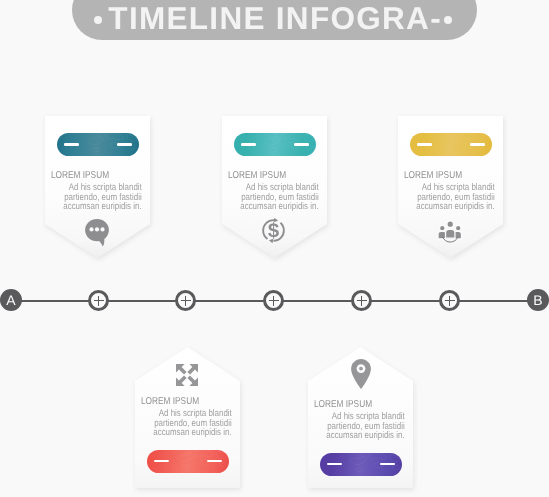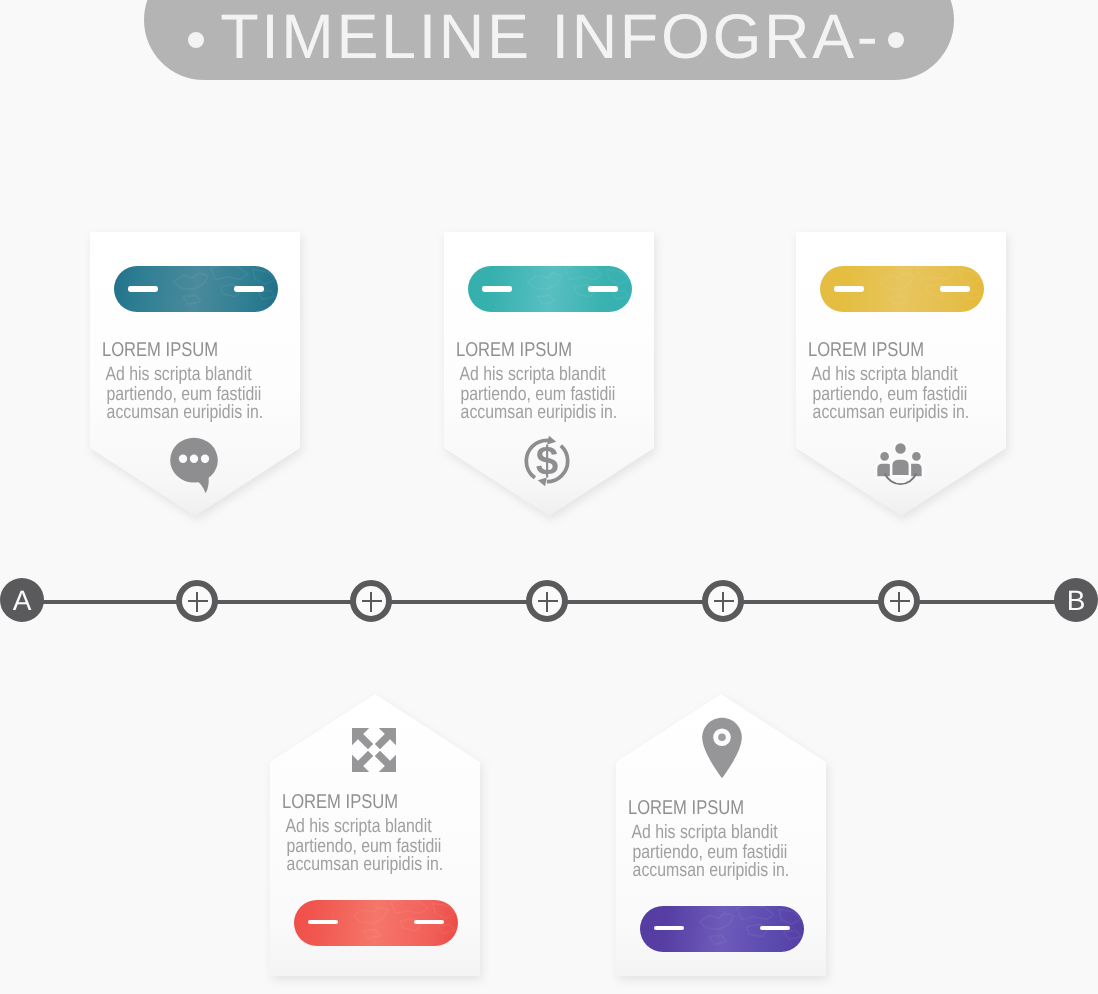--- a/index.html
+++ b/index.html
@@ -5,21 +5,21 @@
   html,body{margin:0;padding:0;}
   body{width:549px;height:497px;background:#f9f9f9;font-family:"Liberation Sans",sans-serif;
        overflow:hidden;position:relative;-webkit-font-smoothing:antialiased;
        text-rendering:geometricPrecision;}
   .stage{position:absolute;left:0;top:0;width:549px;height:497px;}
 
   
   .title-pill{position:absolute;left:72px;top:-20px;width:405px;height:60px;border-radius:30px;
     background:#b4b4b4;}
   .title-text{position:absolute;left:0;right:0;top:22px;height:32px;color:#f3f3f3;font-size:31.5px;
-    letter-spacing:1.3px;font-weight:400;line-height:32px;text-align:center;text-indent:1.3px;}
+    letter-spacing:1.3px;font-weight:700;line-height:32px;text-align:center;text-indent:1.3px;}
   .title-dot{position:absolute;width:8px;height:8px;border-radius:50%;background:#f3f3f3;top:36px;}
   .title-dot.l{left:22px;}
   .title-dot.r{left:372px;}
 
   
   .axis{position:absolute;left:10px;top:300px;width:528px;height:1.6px;background:#5a5a5c;}
   .endcap{position:absolute;width:22px;height:22px;border-radius:50%;background:#5a5a5c;
     display:flex;align-items:center;justify-content:center;color:#fafafa;font-size:14px;
     line-height:1;font-weight:400;}
   .node{position:absolute;width:21px;height:21px;border-radius:50%;background:#fafafa;
@@ -32,21 +32,21 @@
   .card{position:absolute;width:105px;height:142px;}
   .shape{position:absolute;left:-6px;top:-5px;width:117px;height:156px;
     filter:drop-shadow(1.5px 2px 2.5px rgba(120,120,130,.16));}
   .content{position:absolute;left:0;top:0;width:105px;}
   .pill{position:relative;height:23px;border-radius:12px;display:flex;align-items:center;
     justify-content:space-between;padding:0 7px;box-sizing:border-box;overflow:hidden;}
   .pill .dash{width:15px;height:2.4px;border-radius:1.2px;background:#ffffff;z-index:2;}
   .ttl{font-size:10px;color:#909092;text-align:left;white-space:nowrap;height:11px;
        line-height:11px;}
   .ttl span{display:inline-block;transform:scaleX(.83);transform-origin:50% 50%;}
-  .txt{font-size:9.6px;color:#a0a0a2;text-align:left;line-height:9.5px;}
+  .txt{font-size:9.6px;color:#a0a0a2;text-align:right;line-height:9.5px;}
   .txt div{white-space:nowrap;}
   .txt span{display:inline-block;transform:scaleX(.825);transform-origin:50% 50%;}
   .ico{display:flex;align-items:center;justify-content:center;}
   .ico svg{shape-rendering:geometricPrecision;}
   .wmap{position:absolute;left:0;top:0;right:0;bottom:0;z-index:1;overflow:hidden;border-radius:12px;}
   .wmap svg{position:absolute;left:26px;top:-5px;width:62px;height:32px;opacity:.05;}
   .p1{background:linear-gradient(96deg,#21728a 0%,#2e7e93 16%,#4a8a9c 50%,#2e7e93 82%,#1f6f87 100%);}
   .p2{background:linear-gradient(96deg,#34afad 0%,#37b1ae 16%,#58bfc2 50%,#3ab2b0 82%,#36b0b2 100%);}
   .p3{background:linear-gradient(96deg,#e4bc43 0%,#e4be40 16%,#e8c55f 50%,#e5bf4a 82%,#e4b93a 100%);}
   .p4{background:linear-gradient(96deg,#f04e46 0%,#f05850 16%,#f5766a 50%,#f2605a 82%,#eb4b46 100%);}

